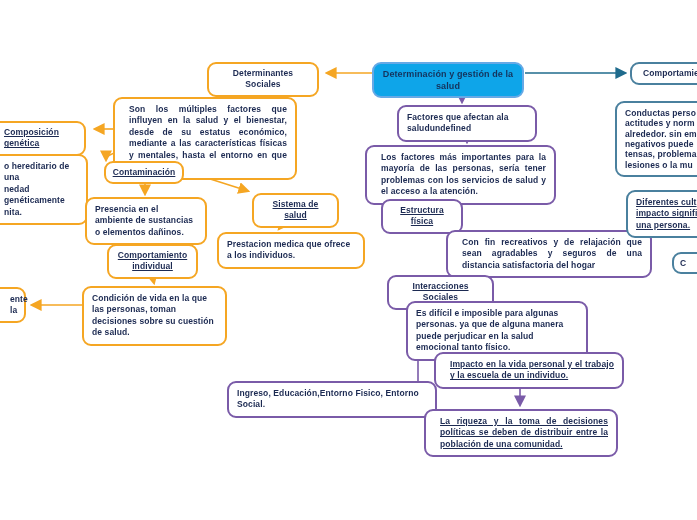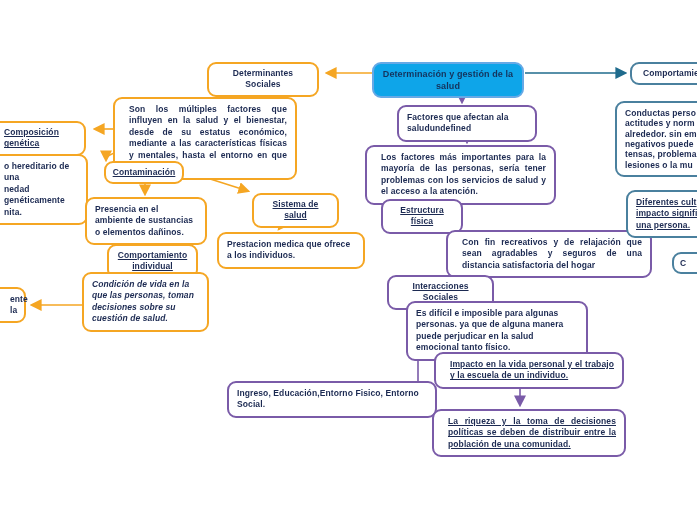--- a/index.html
+++ b/index.html
@@ -77,33 +77,33 @@
   <div class="node orange j" style="left:113px;top:97px;width:184px;">Son los múltiples factores que influyen en la salud y el bienestar, desde de su estatus económico, mediante a las características físicas y mentales,  hasta el  entorno en que vive.</div>
   <div class="node orange u title" style="left:-16px;top:121px;width:102px;padding-left:18px;">Composición genética</div>
   <div class="node orange pre" style="left:-60px;top:154px;width:148px;padding-left:62px;">o hereditario de una
 nedad genéticamente
 nita.</div>
   <div class="node orange c u title" style="left:104px;top:161px;width:80px;">Contaminación</div>
   <div class="node orange" style="left:85px;top:197px;width:122px;">Presencia en el ambiente de sustancias o elementos dañinos.</div>
   <div class="node orange c u title" style="left:252px;top:193px;width:87px;">Sistema de salud</div>
   <div class="node orange" style="left:217px;top:232px;width:148px;">Prestacion medica que ofrece a los individuos.</div>
   <div class="node orange c u title" style="left:107px;top:244px;width:91px;">Comportamiento individual</div>
-  <div class="node orange" style="left:82px;top:272px;width:127px;font-style:italic;">Condición de vida en la que las personas, toman decisiones sobre su cuestión de salud.</div>
+  <div class="node orange" style="left:82px;top:286px;width:145px;">Condición de vida en la que las personas, toman decisiones sobre su cuestión de salud.</div>
   <div class="node orange pre" style="left:-44px;top:287px;width:70px;height:36px;padding-left:52px;">ente
 la</div>
 
   <div class="node purple" style="left:397px;top:105px;width:140px;">Factores que afectan ala saludundefined</div>
   <div class="node purple j" style="left:365px;top:145px;width:191px;">Los factores más importantes para la mayoría de las personas, sería tener problemas  con los servicios de salud y el acceso a la  atención.</div>
   <div class="node purple c u title" style="left:381px;top:199px;width:82px;">Estructura física</div>
   <div class="node purple j" style="left:402px;top:230px;width:206px;margin-left:44px;">Con fin recreativos y de relajación que sean agradables y seguros de una distancia satisfactoria del hogar</div>
   <div class="node purple c u title" style="left:387px;top:275px;width:107px;">Interacciones Sociales</div>
   <div class="node purple" style="left:406px;top:301px;width:182px;">Es difícil e imposible  para  algunas personas. ya que de alguna manera puede perjudicar en la salud emocional tanto físico.</div>
   <div class="node purple u j" style="left:434px;top:352px;width:190px;">Impacto en la vida personal y el trabajo y la escuela de un individuo.</div>
   <div class="node purple" style="left:227px;top:381px;width:210px;">Ingreso, Educación,Entorno Fisico, Entorno Social.</div>
-  <div class="node purple u j" style="left:424px;top:409px;width:194px;margin-left:8px;">La riqueza y la toma de decisiones políticas se deben de distribuir entre la población de una comunidad.</div>
+  <div class="node purple u j" style="left:424px;top:409px;width:194px;">La riqueza y la toma de decisiones políticas se deben de distribuir entre la población de una comunidad.</div>
 
   <div class="node teal title" style="left:630px;top:62px;width:120px;padding-left:11px;">Comportamien</div>
   <div class="node teal pre" style="left:615px;top:101px;width:140px;line-height:1.22;">Conductas perso
 actitudes y norm
 alrededor. sin em
 negativos puede
 tensas, problema
 lesiones o la mu</div>
   <div class="node teal pre u" style="left:626px;top:190px;width:130px;">Diferentes cult
 impacto signific

